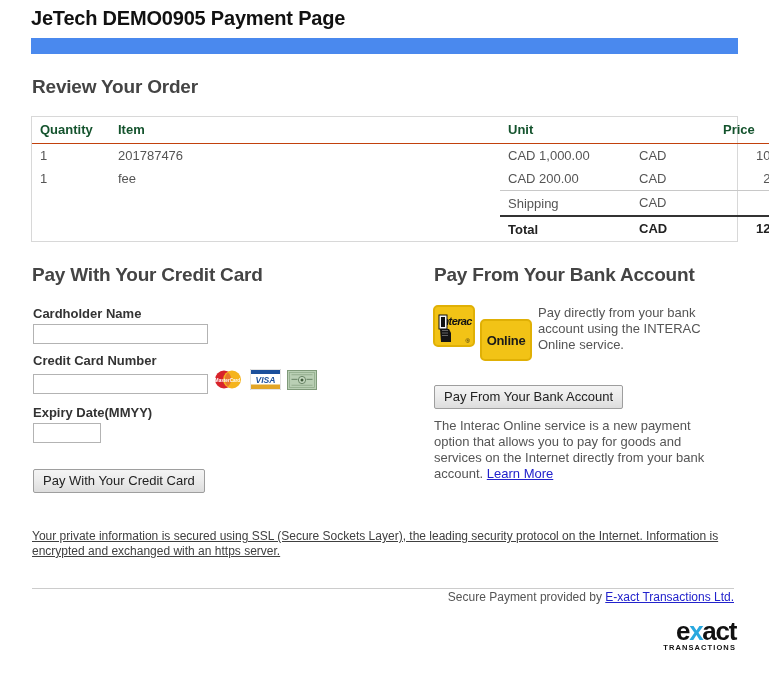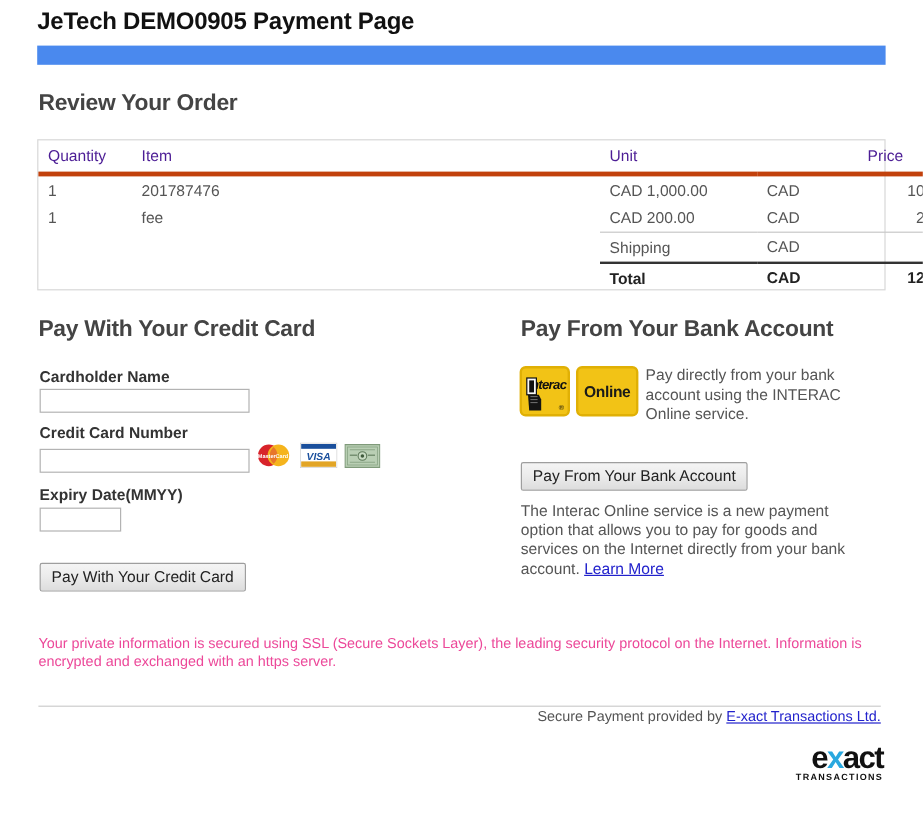--- a/index.html
+++ b/index.html
@@ -67,24 +67,24 @@
     background: #ffffff;
   }
   table.order-table {
     width: 100%;
     border-collapse: collapse;
     font-size: 13px;
     table-layout: fixed;
   }
   table.order-table th {
     text-align: left;
-    font-weight: normal;
-    color: #4c1d95;
+    font-weight: bold;
+    color: #14532d;
     padding: 5px 8px 6px 8px;
-    border-bottom: 4px solid #c2410c;
+    border-bottom: 1px solid #c2410c;
     font-size: 13px;
   }
   table.order-table td {
     padding: 4px 8px;
     color: #555555;
     font-size: 13px;
     vertical-align: top;
   }
   .col-qty   { width: 62px; }
   .col-item  { width: 374px; }
@@ -193,20 +193,21 @@
   .online-box {
     width: 52px;
     height: 42px;
     background: #f2c316;
     border: 2px solid #e0b005;
     border-radius: 5px;
     display: flex;
     align-items: center;
     justify-content: center;
     box-sizing: border-box;
+    margin-top: 14px;
   }
   .online-box span {
     font-size: 13px;
     font-weight: bold;
     color: #1a1a1a;
     letter-spacing: -0.3px;
   }
   .interac-word {
     position: absolute;
     left: 5px;
@@ -259,22 +260,23 @@
     text-decoration: underline;
   }
 
   
   .ssl-notice {
     position: absolute;
     left: 32px;
     top: 529px;
     width: 692px;
     font-size: 12px;
-    color: #ec4899;
+    color: #404040;
     line-height: 15px;
+    text-decoration: underline;
   }
 
   
   .footer-divider {
     position: absolute;
     left: 32px;
     top: 588px;
     width: 702px;
     height: 1px;
     background: #cccccc;

